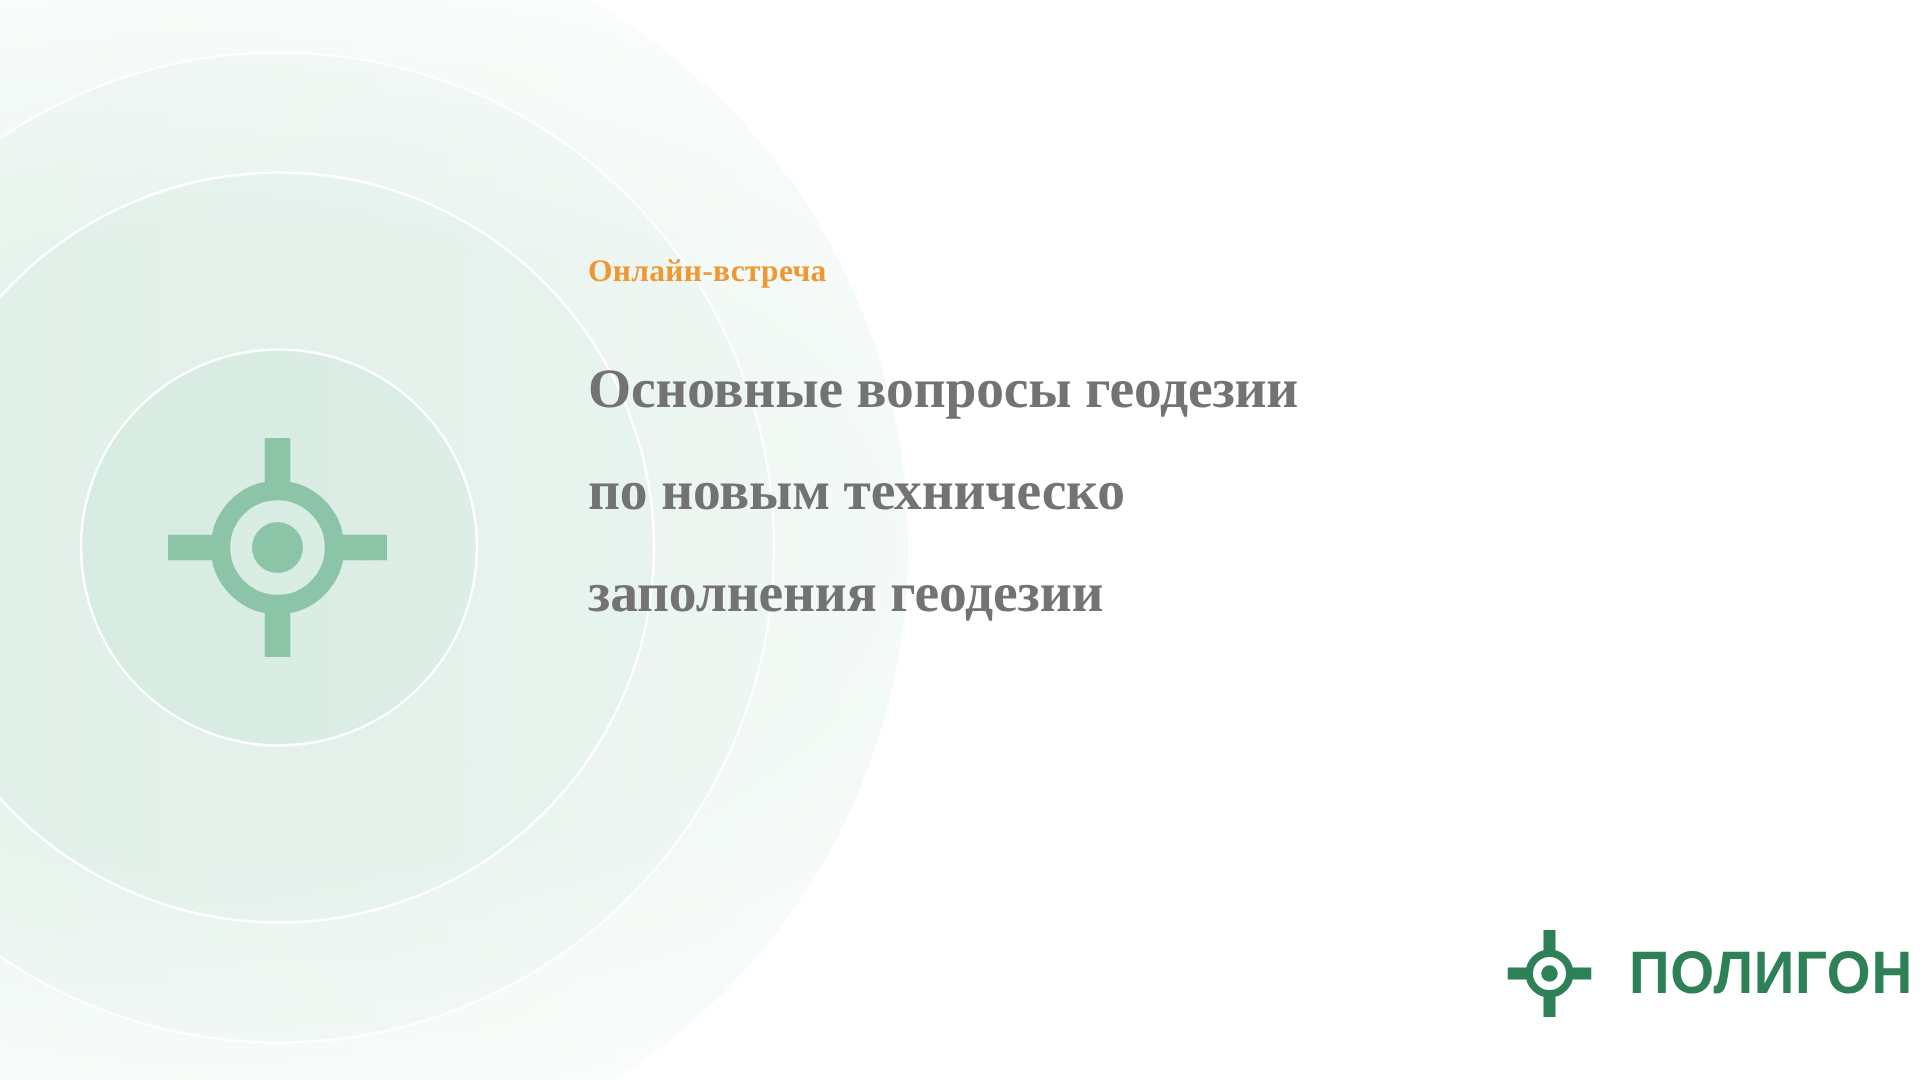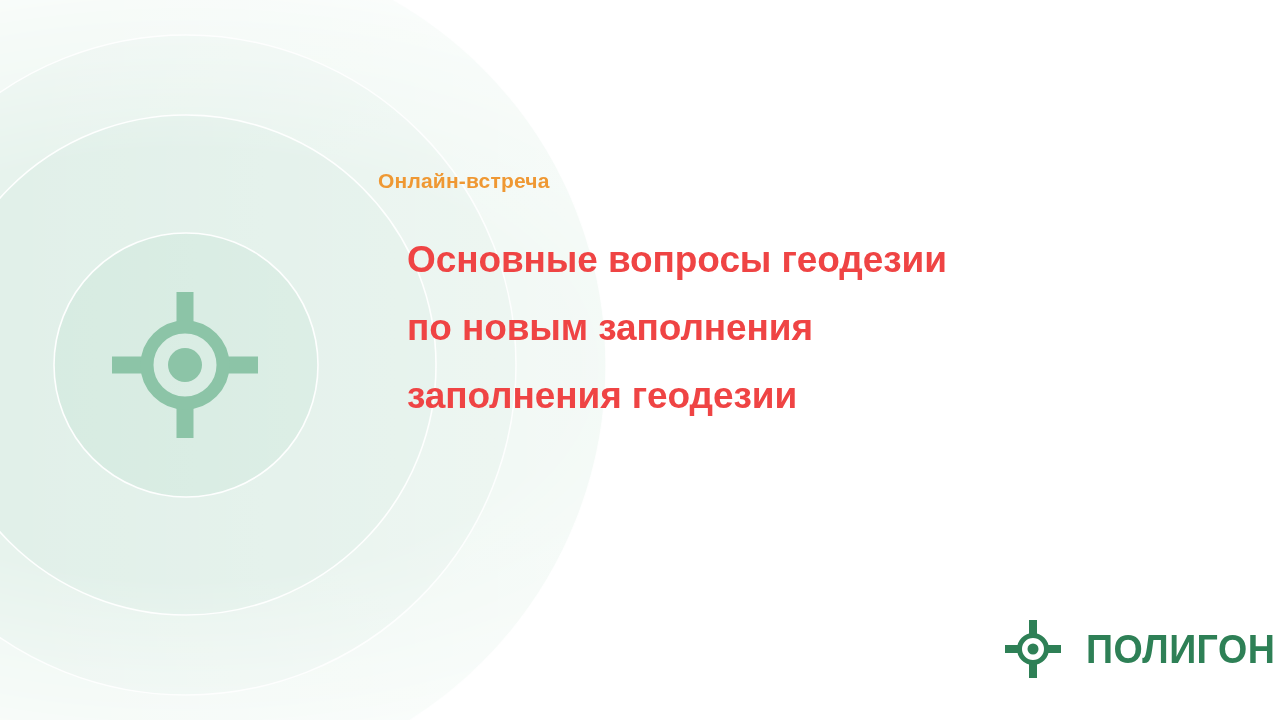--- a/index.html
+++ b/index.html
@@ -39,42 +39,42 @@
     top:290px;
     width:150px;
     height:150px;
   }
   .watermark svg { display:block; width:150px; height:150px; }
 
   
 
   .content {
     position:absolute;
-    left:378px;
+    left:392px;
     top:168px;
     width:760px;
+    font-family:Liberation Serif, serif;
   }
 
   .eyebrow {
     font-size:21px;
     font-weight:bold;
     color:#ef9833;
     letter-spacing:0.2px;
     line-height:1.2;
     margin-bottom:33px;
   }
 
   .headline {
     font-size:37px;
     font-weight:bold;
-    color:#ef4444;
+    color:#737373;
     line-height:68px;
     letter-spacing:-0.1px;
     white-space:nowrap;
-    margin-left:29px;
   }
   .headline .hl-line { display:block; }
 
   
 
   .logo {
     position:absolute;
     left:1005px;
     top:620px;
     display:flex;
@@ -160,21 +160,21 @@
       <circle cx="75" cy="75" r="17" fill="#8cc4a7"></circle>
     </svg>
   </div>
 
   <div class="content">
 
     <div class="eyebrow">Онлайн-встреча</div>
 
     <div class="headline">
       <span class="hl-line">Основные вопросы геодезии</span>
-      <span class="hl-line">по новым заполнения</span>
+      <span class="hl-line">по новым техническо</span>
       <span class="hl-line">заполнения геодезии</span>
     </div>
 
   </div>
 
   <div class="logo">
 
     <span class="logo-mark">
       <svg viewBox="0 0 56 58" xmlns="http://www.w3.org/2000/svg" aria-hidden="true">
         <g fill="#2e8056">

